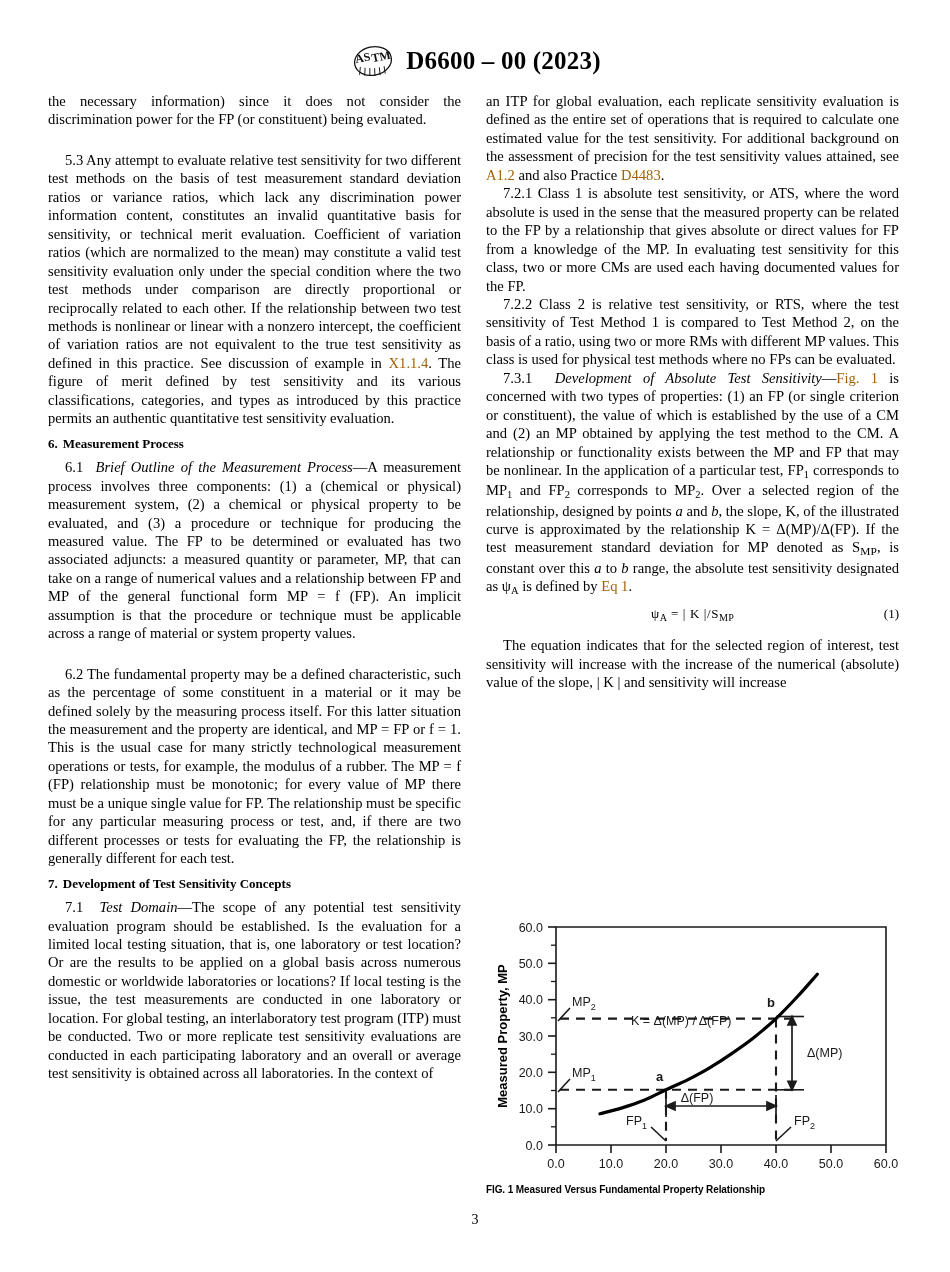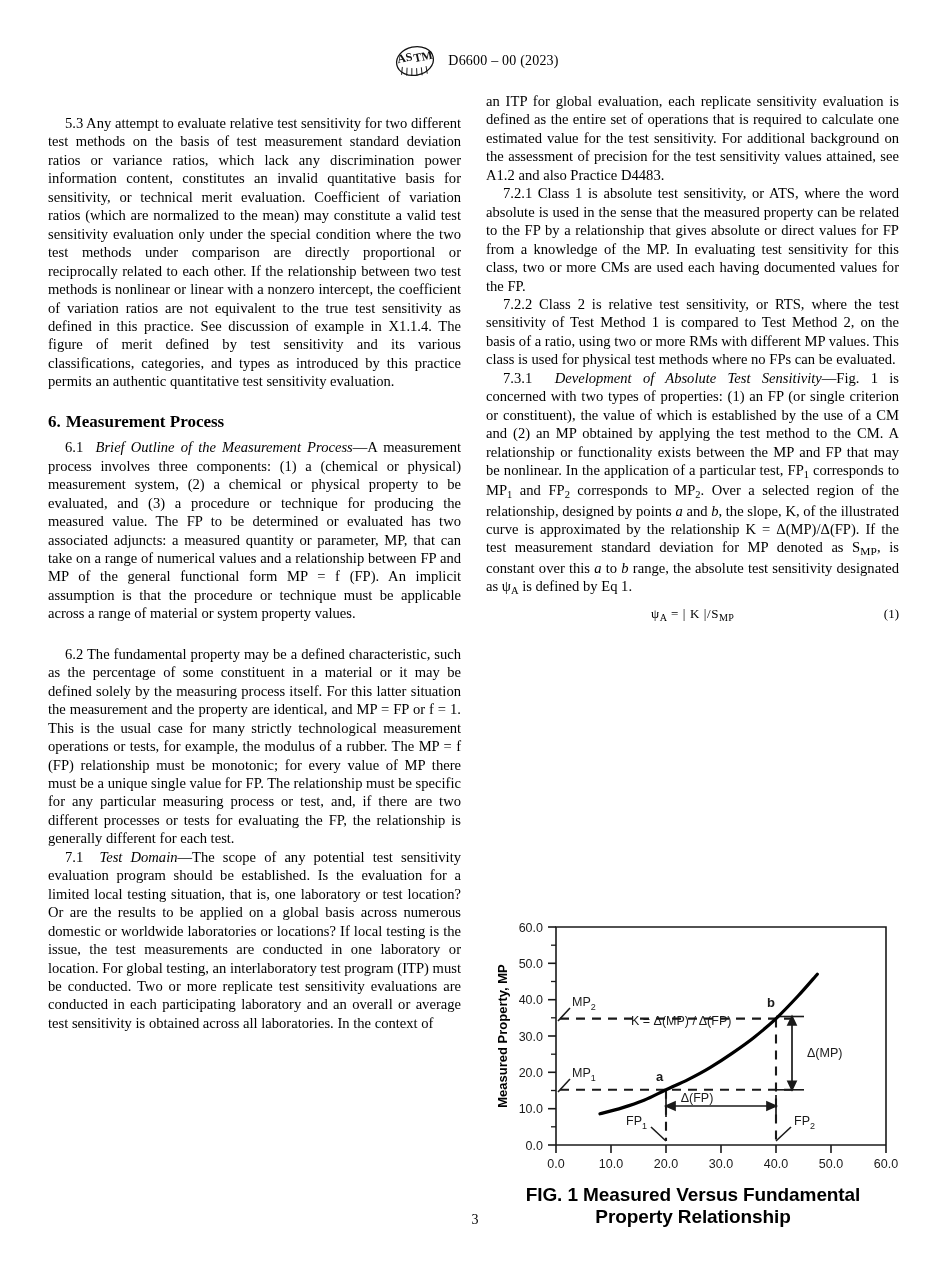--- a/index.html
+++ b/index.html
@@ -32,22 +32,22 @@
     align-items: center;
     gap: 9px;
   }
   .astm-logo {
     width: 48px;
     height: 34px;
     display: block;
   }
   .header-title {
     font-family: "Liberation Serif", "DejaVu Serif", serif;
-    font-weight: normal;
-    font-size: 14px;
+    font-weight: bold;
+    font-size: 25px;
     letter-spacing: 0.2px;
     white-space: nowrap;
   }
 
   
   .col {
     position: absolute;
     top: 92px;
     width: 413px;
     font-size: 14.6px;
@@ -65,30 +65,30 @@
   p.body {
     text-indent: 17px;
   }
   p.cont {
     text-indent: 0;
   }
   p.gap-before {
     margin-top: 22px;
   }
   h2.section {
-    font-size: 17px;
+    font-size: 13px;
     font-weight: bold;
-    margin: 20px 0 6px 0;
+    margin: 8px 0 6px 0;
     text-align: left;
     text-indent: 0;
   }
   h2.section .num { margin-right: 5px; }
 
   em, .it { font-style: italic; }
-  .link { color: #000000; }
+  .link { color: #a16207; }
   .sub  { font-size: 0.72em; vertical-align: -0.28em; }
   .sc   { font-size: 0.78em; vertical-align: -0.25em; letter-spacing:.2px;}
 
   
   .equation {
     position: relative;
     margin-top: 9px;
     margin-bottom: 8px;
     height: 22px;
     text-align: center;
@@ -107,24 +107,24 @@
 
   
   .figure {
     position: absolute;
     left: 486px;
     top: 905px;
     width: 414px;
   }
   .fig-caption {
     margin-top: 7px;
-    text-align: center;
+    text-align: left;
     font-family: "Liberation Sans", "DejaVu Sans", sans-serif;
     font-weight: bold;
-    font-size: 19px;
+    font-size: 10px;
     letter-spacing: -0.1px;
   }
   .chart-svg { display: block; }
 
   
   .page-number {
     position: absolute;
     top: 1212px;
     left: 0;
     width: 950px;
@@ -153,29 +153,31 @@
         <line x1="64" y1="61" x2="65" y2="81"></line>
         <line x1="76" y1="59" x2="78" y2="79"></line>
         <line x1="88" y1="56" x2="91" y2="75"></line>
       </g>
     </svg>
     <span class="header-title">D6600 – 00 (2023)</span>
   </div>
 
   <div class="col col-left">
 
+    <p class="cont">the necessary information) since it does not consider the discrimination power for the FP (or constituent) being evaluated.</p>
 
     <p class="body gap-before"><span>5.3  Any attempt to evaluate relative test sensitivity for two different test methods on the basis of test measurement standard deviation ratios or variance ratios, which lack any discrimination power information content, constitutes an invalid quantitative basis for sensitivity, or technical merit evaluation. Coefficient of variation ratios (which are normalized to the mean) may constitute a valid test sensitivity evaluation only under the special condition where the two test methods under comparison are directly proportional or reciprocally related to each other. If the relationship between two test methods is nonlinear or linear with a nonzero intercept, the coefficient of variation ratios are not equivalent to the true test sensitivity as defined in this practice. See discussion of example in </span><span class="link">X1.1.4</span><span>. The figure of merit defined by test sensitivity and its various classifications, categories, and types as introduced by this practice permits an authentic quantitative test sensitivity evaluation.</span></p>
 
     <h2 class="section"><span class="num">6.</span><span>Measurement Process</span></h2>
 
     <p class="body"><span>6.1</span>&nbsp;&nbsp;<span class="it">Brief Outline of the Measurement Process</span><span>—A measurement process involves three components: (1) a (chemical or physical) measurement system, (2) a chemical or physical property to be evaluated, and (3) a procedure or technique for producing the measured value. The FP to be determined or evaluated has two associated adjuncts: a measured quantity or parameter, MP, that can take on a range of numerical values and a relationship between FP and MP of the general functional form MP = f (FP). An implicit assumption is that the procedure or technique must be applicable across a range of material or system property values.</span></p>
 
     <p class="body gap-before">6.2  The fundamental property may be a defined characteristic, such as the percentage of some constituent in a material or it may be defined solely by the measuring process itself. For this latter situation the measurement and the property are identical, and MP = FP or f = 1. This is the usual case for many strictly technological measurement operations or tests, for example, the modulus of a rubber. The MP = f (FP) relationship must be monotonic; for every value of MP there must be a unique single value for FP. The relationship must be specific for any particular measuring process or test, and, if there are two different processes or tests for evaluating the FP, the relationship is generally different for each test.</p>
 
+    <h2 class="section"><span class="num">7.</span><span>Development of Test Sensitivity Concepts</span></h2>
 
     <p class="body"><span>7.1</span>&nbsp;&nbsp;<span class="it">Test Domain</span><span>—The scope of any potential test sensitivity evaluation program should be established. Is the evaluation for a limited local testing situation, that is, one laboratory or test location? Or are the results to be applied on a global basis across numerous domestic or worldwide laboratories or locations? If local testing is the issue, the test measurements are conducted in one laboratory or location. For global testing, an interlaboratory test program (ITP) must be conducted. Two or more replicate test sensitivity evaluations are conducted in each participating laboratory and an overall or average test sensitivity is obtained across all laboratories. In the context of</span></p>
 
   </div>
 
   <div class="col col-right">
 
     <p class="cont"><span>an ITP for global evaluation, each replicate sensitivity evaluation is defined as the entire set of operations that is required to calculate one estimated value for the test sensitivity. For additional background on the assessment of precision for the test sensitivity values attained, see </span><span class="link">A1.2</span><span> and also Practice </span><span class="link">D4483</span><span>.</span></p>
 
 
@@ -184,20 +186,21 @@
     <p class="body">7.2.2  Class 2 is relative test sensitivity, or RTS, where the test sensitivity of Test Method 1 is compared to Test Method 2, on the basis of a ratio, using two or more RMs with different MP values. This class is used for physical test methods where no FPs can be evaluated.</p>
 
 
     <p class="body"><span>7.3.1</span>&nbsp;&nbsp;<span class="it">Development of Absolute Test Sensitivity</span><span>—</span><span class="link">Fig. 1</span><span> is concerned with two types of properties: (1) an FP (or single criterion or constituent), the value of which is established by the use of a CM and (2) an MP obtained by applying the test method to the CM. A relationship or functionality exists between the MP and FP that may be nonlinear. In the application of a particular test, FP</span><span class="sub">1</span><span> corresponds to MP</span><span class="sub">1</span><span> and FP</span><span class="sub">2</span><span> corresponds to MP</span><span class="sub">2</span><span>. Over a selected region of the relationship, designed by points </span><span class="it">a</span><span> and </span><span class="it">b</span><span>, the slope, K, of the illustrated curve is approximated by the relationship K = Δ(MP)/Δ(FP). If the test measurement standard deviation for MP denoted as S</span><span class="sc">MP</span><span>, is constant over this </span><span class="it">a</span><span> to </span><span class="it">b</span><span> range, the absolute test sensitivity designated as ψ</span><span class="sub">A</span><span> is defined by </span><span class="link">Eq 1</span><span>.</span></p>
 
     <div class="equation">
       <span class="eqbody"><span>ψ</span><span class="sc">A</span><span> = | K |/S</span><span class="sc">MP</span></span>
       <span class="eqnum">(1)</span>
     </div>
 
+    <p class="body">The equation indicates that for the selected region of interest, test sensitivity will increase with the increase of the numerical (absolute) value of the slope, | K | and sensitivity will increase</p>
 
   </div>
 
   <div class="figure">
     <svg class="chart-svg" viewBox="0 0 414 272" width="414" height="272">
 
       <g fill="none" stroke="#1a1a1a" stroke-width="1.6">
         <path d="M70,240 L70,22 L400,22 L400,240"></path>
         <line x1="70" y1="240" x2="400" y2="240"></line>
       </g>

